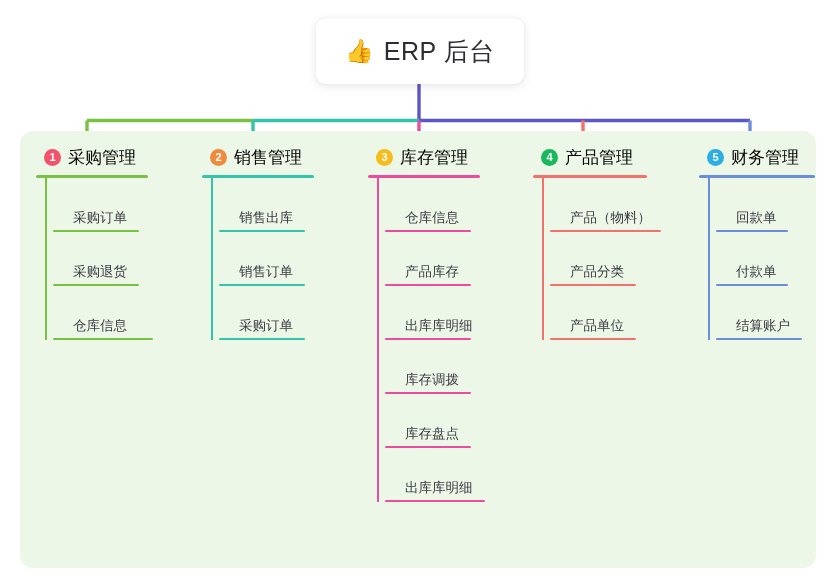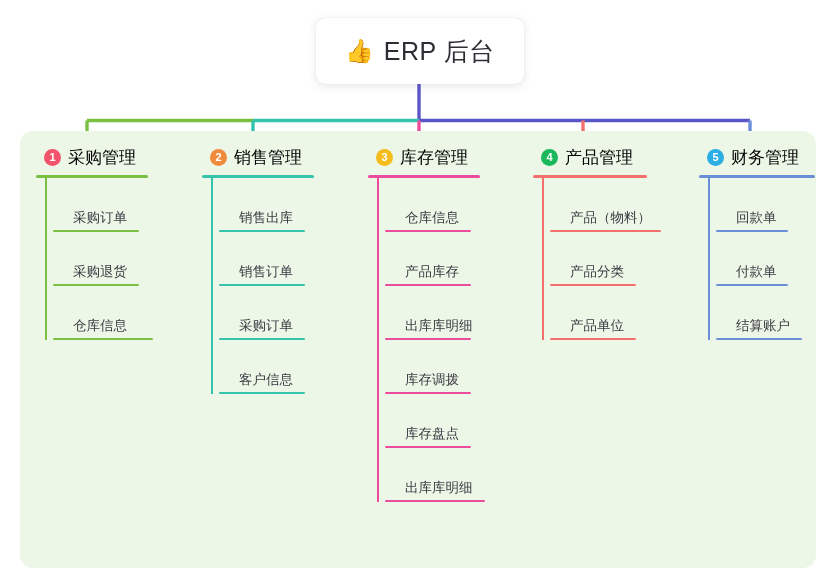--- a/index.html
+++ b/index.html
@@ -201,24 +201,20 @@
             <div class="item-rule" style="background: rgb(52, 195, 171); width: 86px;"></div>
           </div>
           <div class="item">
             <span class="item-label">销售订单</span>
             <div class="item-rule" style="background: rgb(52, 195, 171); width: 86px;"></div>
           </div>
           <div class="item">
             <span class="item-label">采购订单</span>
             <div class="item-rule" style="background: rgb(52, 195, 171); width: 86px;"></div>
           </div>
-          <div class="item">
-            <span class="item-label">客户信息</span>
-            <div class="item-rule" style="background: rgb(52, 195, 171); width: 86px;"></div>
-          </div>
         </div>
       </div>
       <div class="column" style="left: 368px; width: 150px;">
         <div class="col-header">
           <span class="badge" style="background: rgb(245, 188, 27);">3</span>
           <span class="col-name">库存管理</span>
         </div>
         <div class="col-rule" style="background: rgb(236, 76, 158); width: 112px;"></div>
         <div class="items">
           <div class="spine" style="background: rgb(236, 76, 158);"></div>

